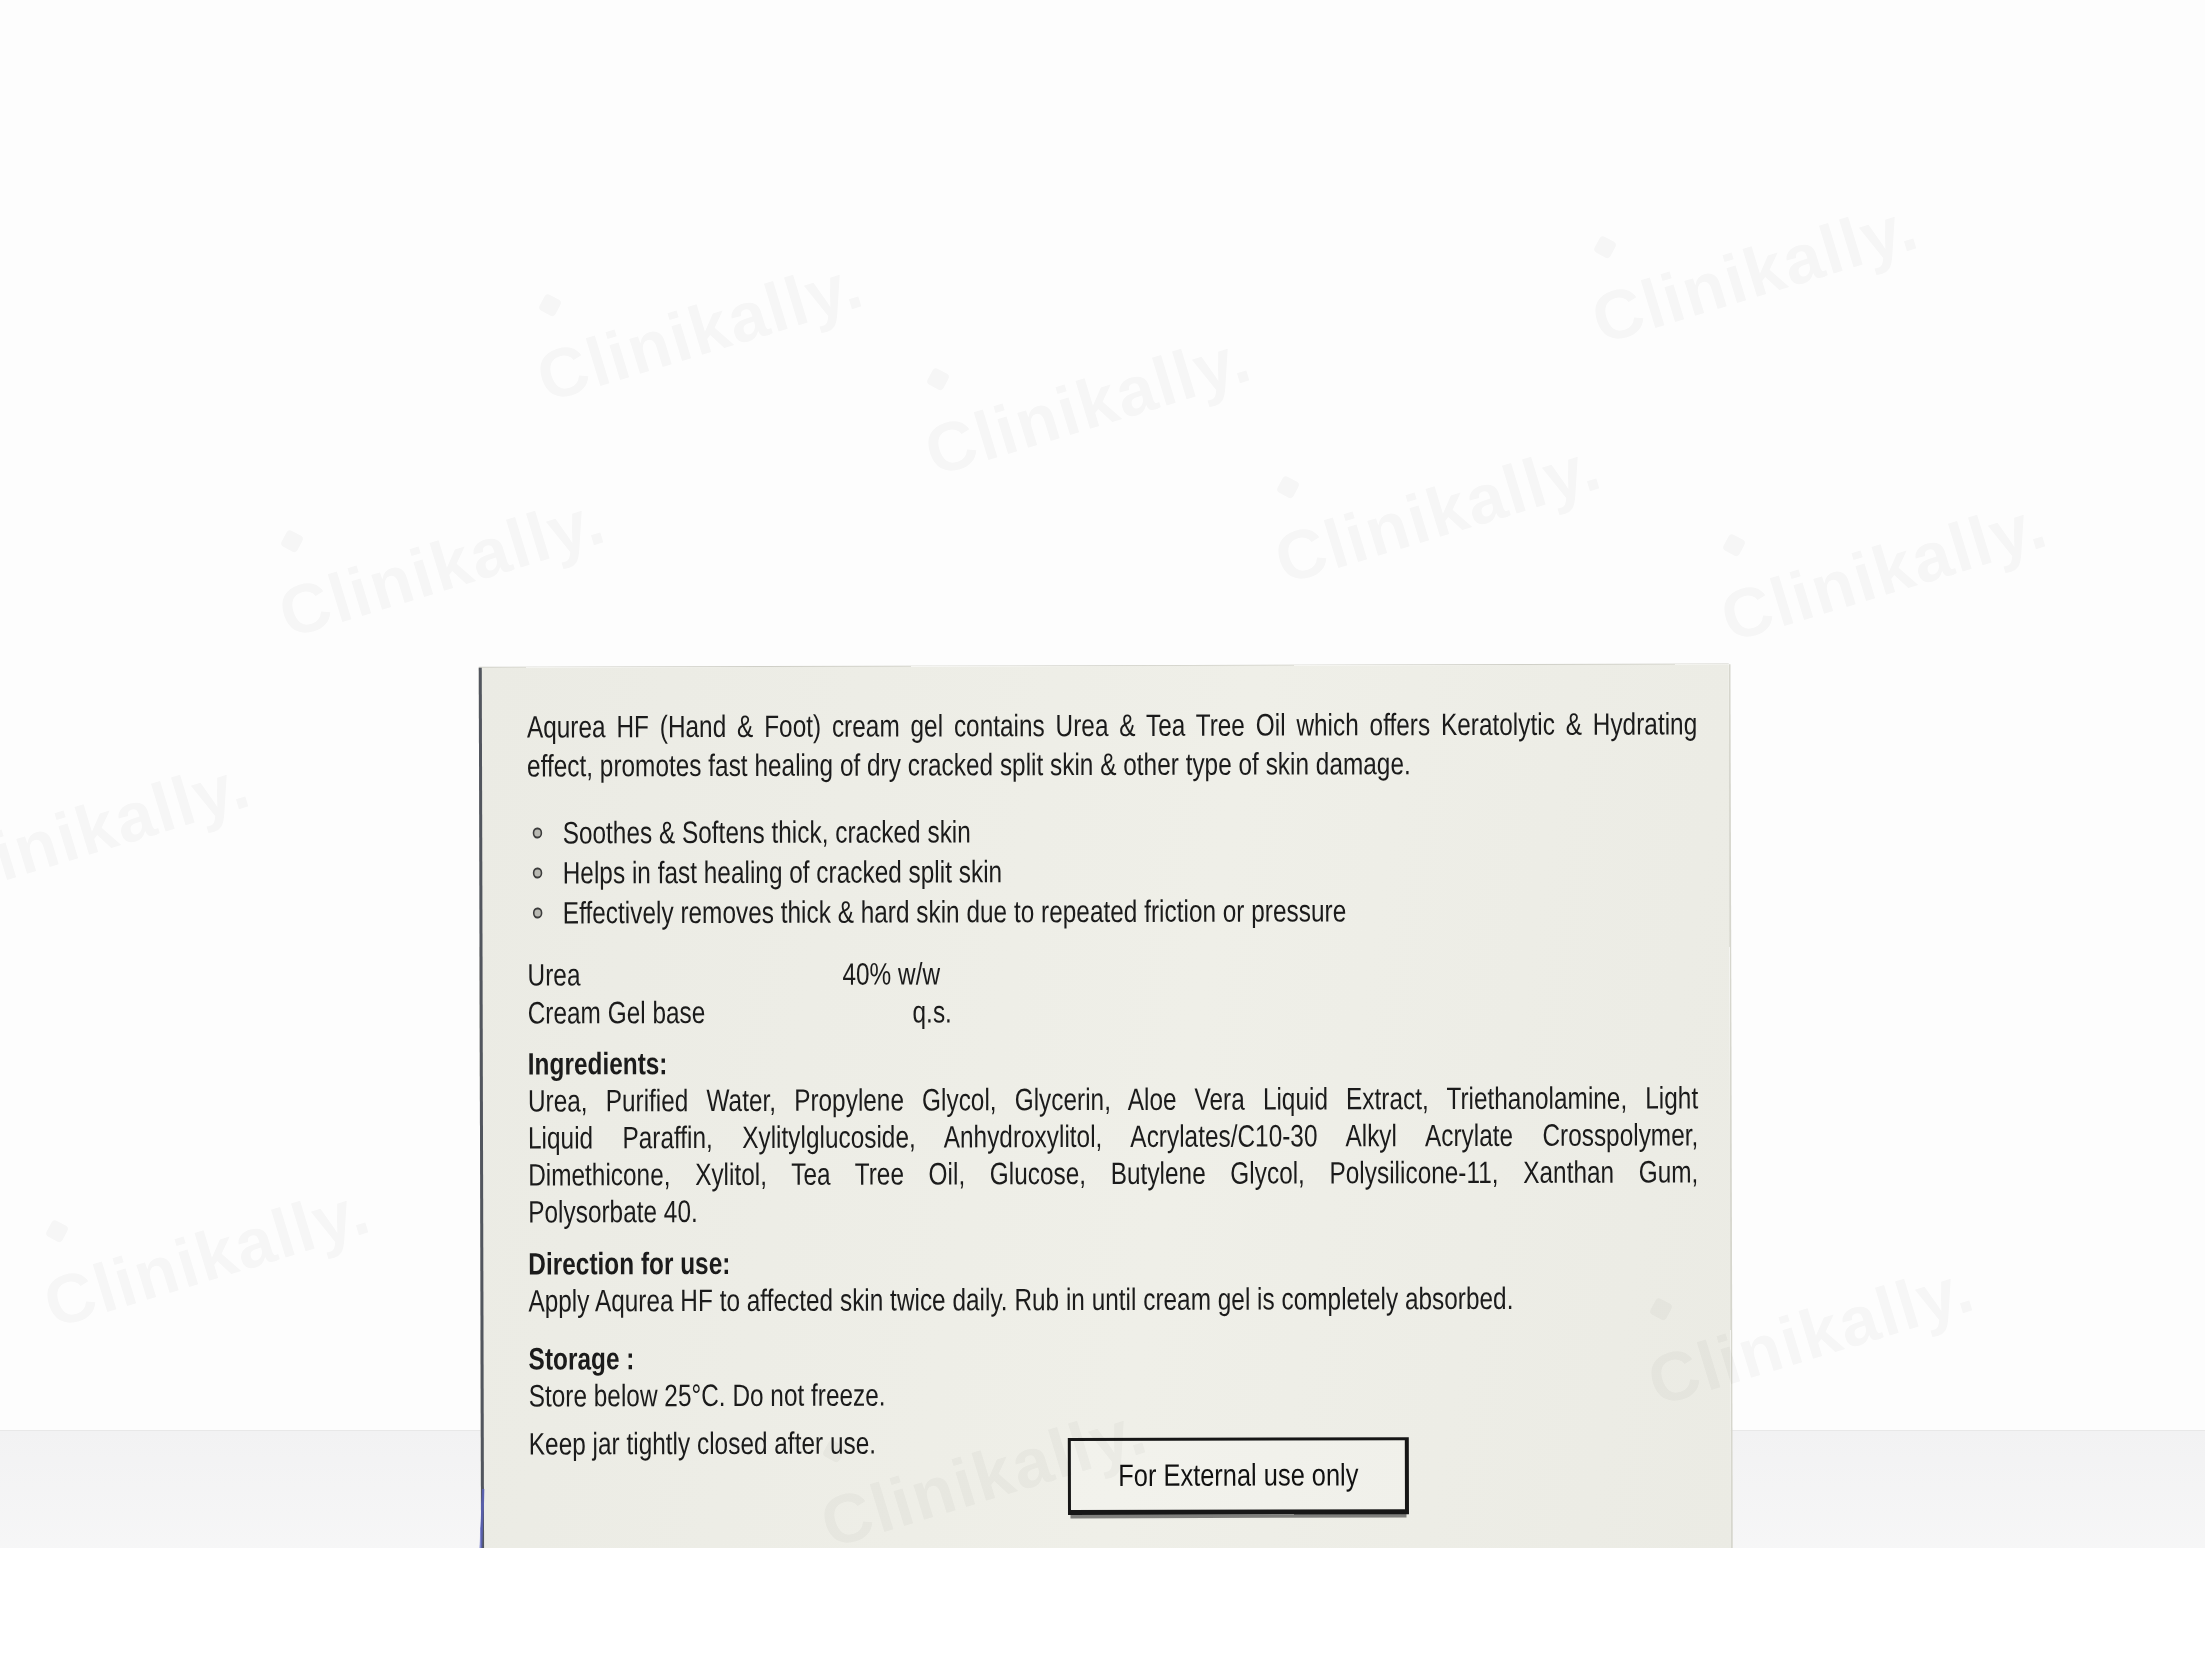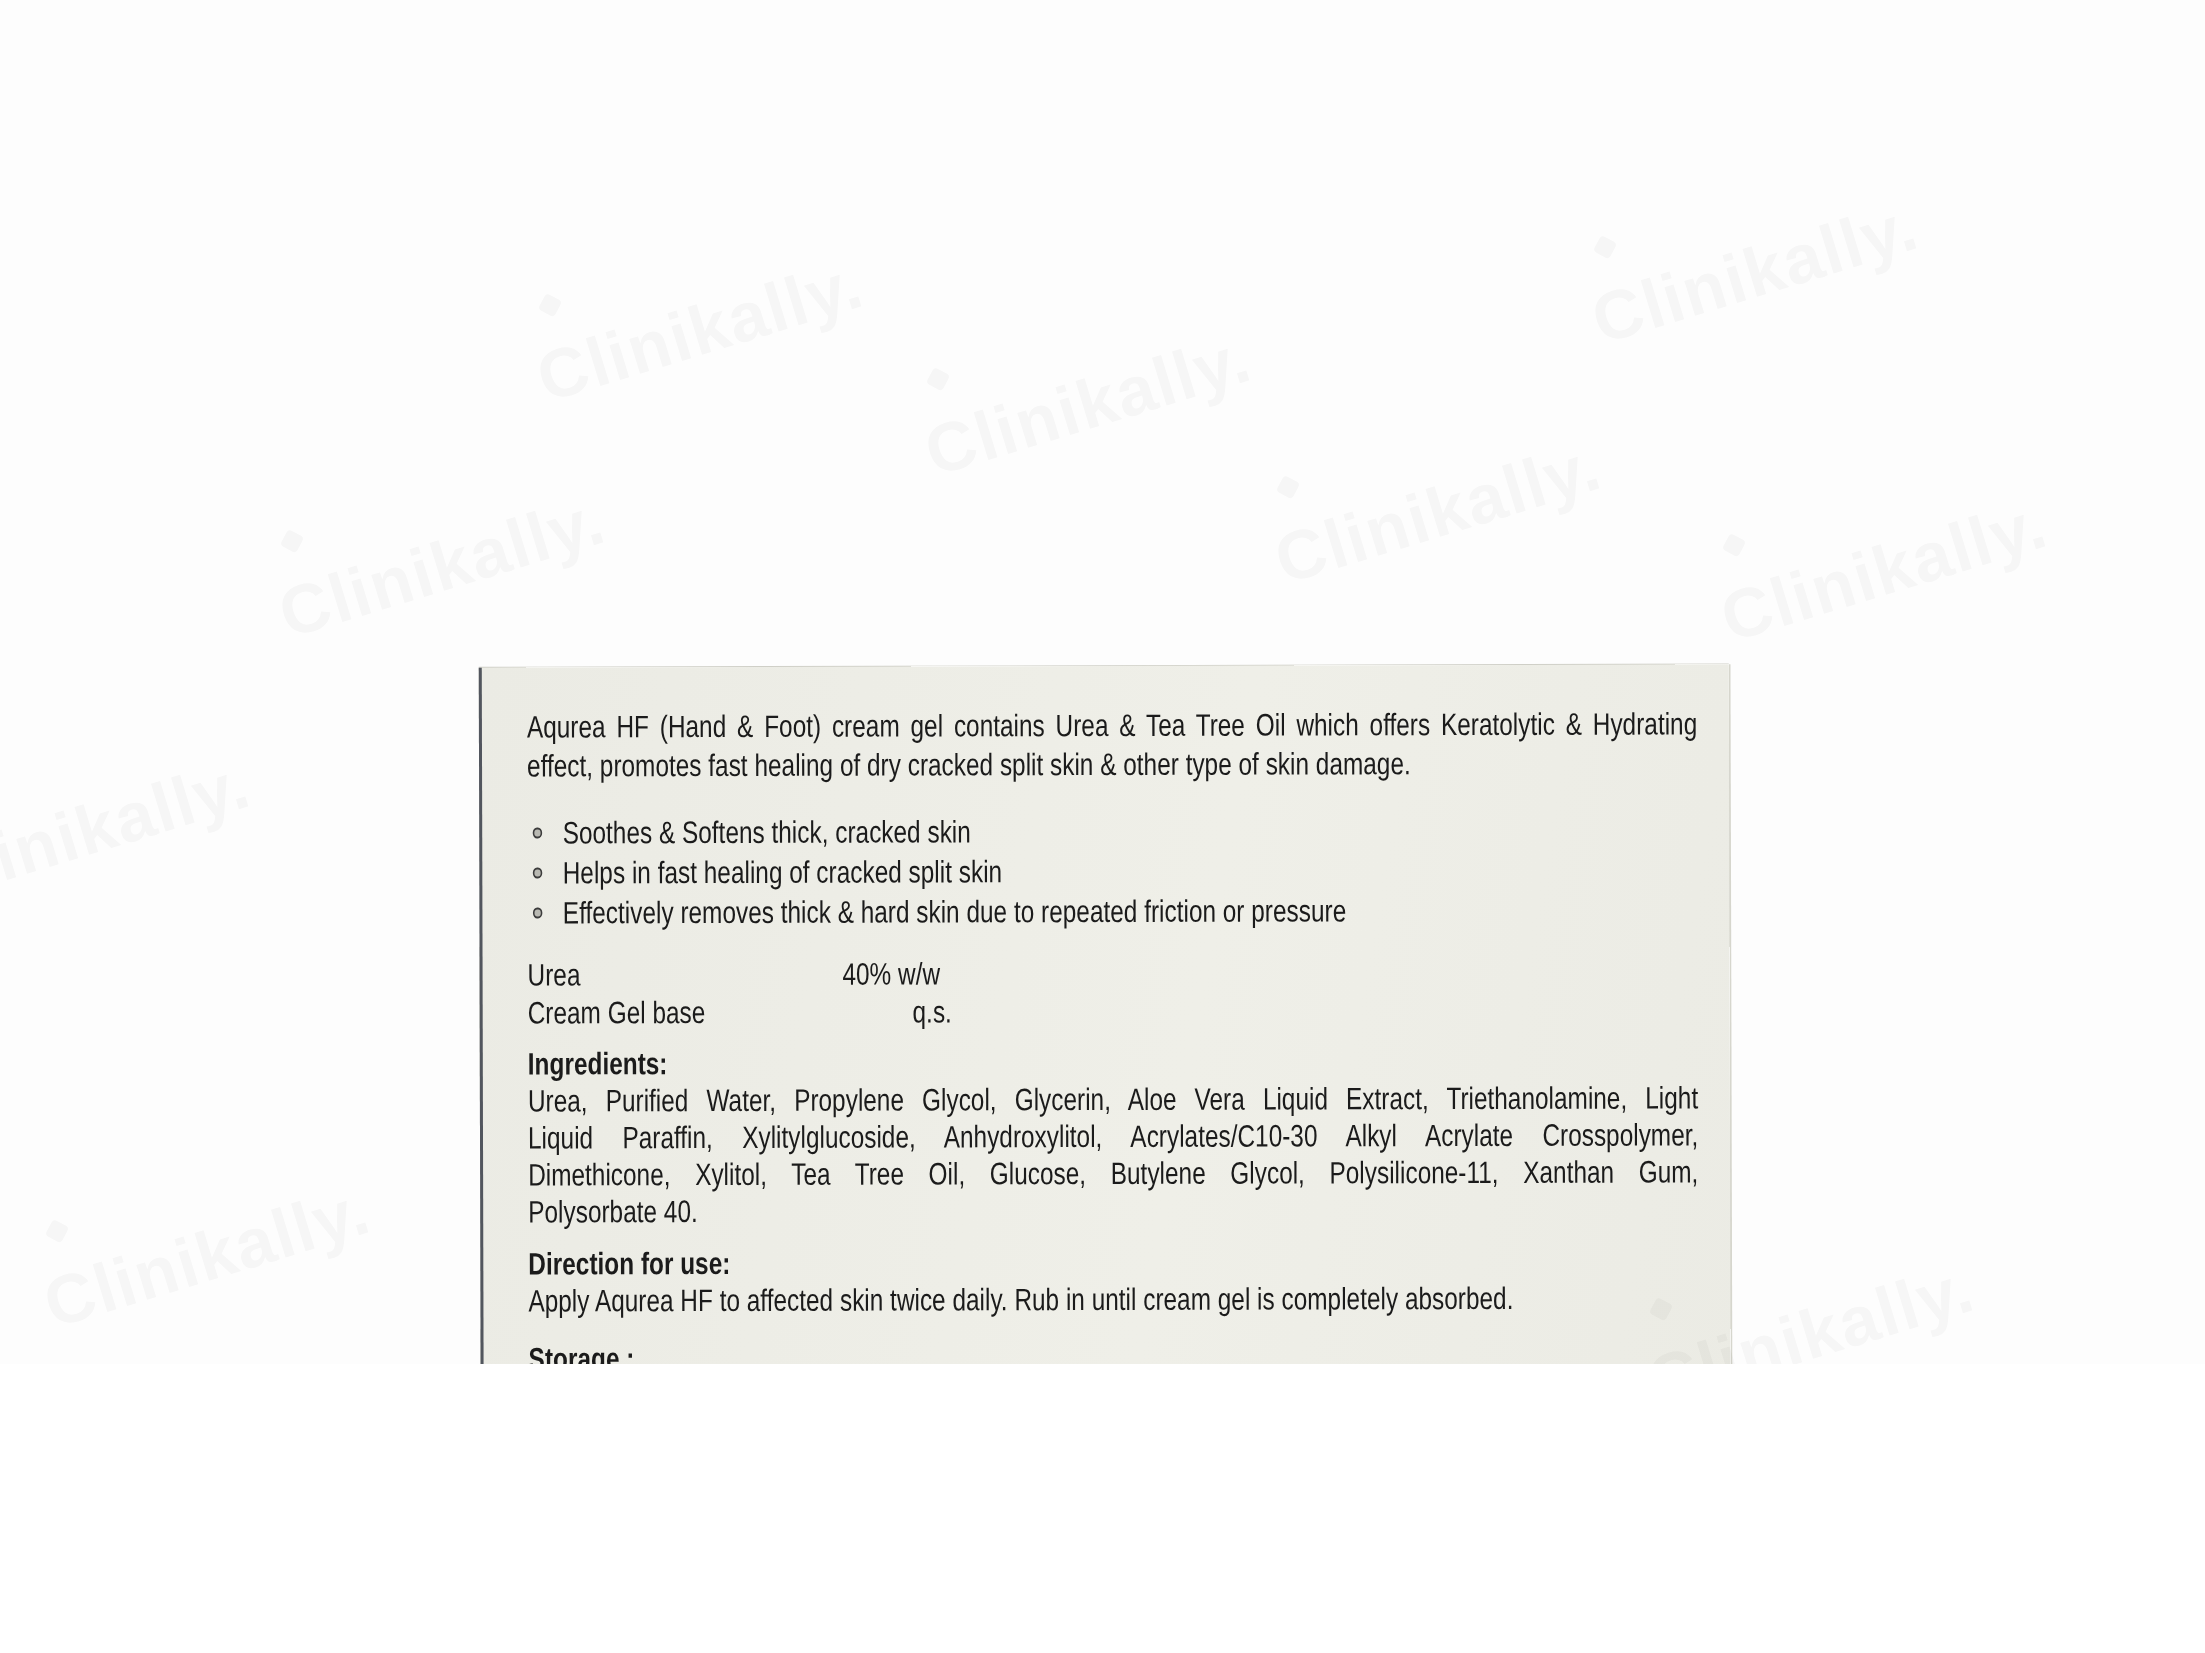--- a/index.html
+++ b/index.html
@@ -10,21 +10,21 @@
     --label-bg:#ebebe4;
     --label-bg2:#efefe8;
     --label-edge-dark:#52565e;
     --pen-blue:#5a62c4;
     --ink:#1b1b1b;
     --wm-color:rgba(40,40,40,0.032);
   }
   html,body{margin:0;padding:0;}
   body{font-family:"Liberation Sans", sans-serif; background:#ffffff;}
   .stage{
-    position:relative; width:2205px; height:1364px; overflow:hidden;
+    position:relative; width:2205px; height:1548px; overflow:hidden;
     background:var(--page-bg);
   }
   
   .bg-band{
     position:absolute; left:0; top:1430px; width:2205px; height:223px;
     background:linear-gradient(var(--band-top-color), var(--band-bottom-color));
     border-top:0.8px solid var(--band-line);
   }
   
   .label{

